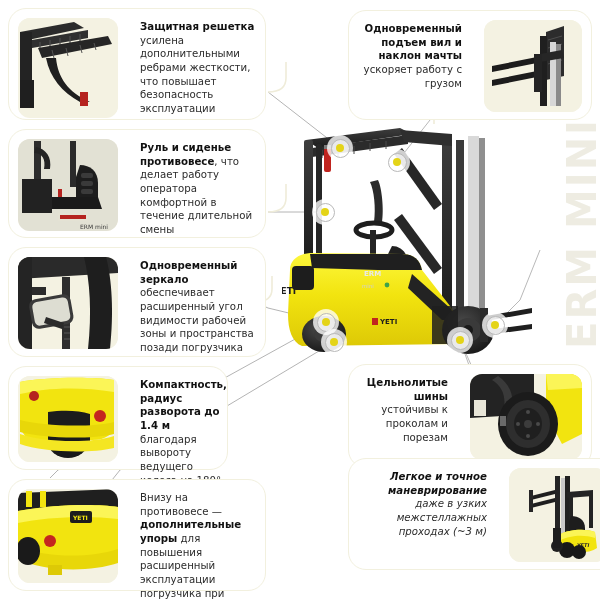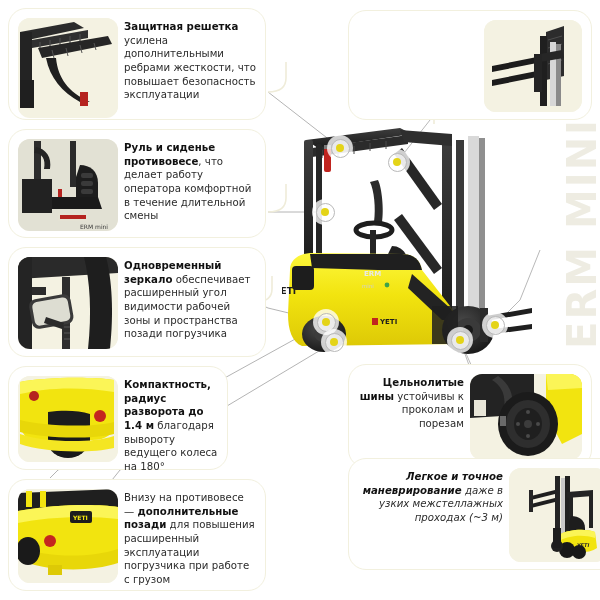--- a/index.html
+++ b/index.html
@@ -41,21 +41,21 @@
   
   .card{
     position:absolute;
     background:#ffffff;
     border:1.6px solid #f2f0de;
     border-radius:18px;
     box-sizing:border-box;
     display:flex;
     align-items:flex-start;
     padding:9px;
-    gap:6px;
+    gap:22px;
   }
   .card.right{flex-direction:row-reverse;}
   .thumb{
     flex:0 0 auto;
     background:#f4f2e2;
     border-radius:12px;
     overflow:hidden;
     position:relative;
   }
   .thumb svg{display:block;}
@@ -338,21 +338,21 @@
         <path d="M0,22 C30,16 76,14 100,18 L100,30 C70,26 28,28 0,34 Z" fill="#fbf557"></path>
         <rect x="52" y="22" width="22" height="12" rx="2" fill="#1d1d1d"></rect>
         <text x="55" y="31" font-family="DejaVu Sans, sans-serif" font-size="6" fill="#f2e40f" font-weight="700">YETI</text>
         <circle cx="32" cy="52" r="6" fill="#c4261f"></circle>
         <path d="M0,58 C26,68 70,70 100,60 L100,74 C70,84 24,82 0,70 Z" fill="#e8d709"></path>
         <ellipse cx="10" cy="62" rx="12" ry="14" fill="#1a1a1a"></ellipse>
         <path d="M30,76 L44,76 L44,86 L30,86 Z" fill="#ddc906"></path>
       </svg>
     </div>
     <div class="txt">
-      <span>Внизу на противовесе — </span><b>дополнительные позади</b><span> для повышения расширенный эксплуатации погрузчика при работе с грузом</span>
+      <span>Внизу на противовесе — </span><b>дополнительные упоры</b><span> для повышения расширенный эксплуатации погрузчика при работе с грузом</span>
     </div>
   </div>
 
   <div class="card right" style="left:348px;top:10px;width:244px;height:110px;">
     <div class="thumb" style="width:98px;height:92px;">
       <svg width="98" height="92" viewBox="0 0 98 92">
         <rect width="98" height="92" fill="#f4f2e2"></rect>
         <path d="M62,12 L80,6 L80,56 L62,60 Z" fill="#2c2c2c"></path>
         <g stroke="#4d4d4d" stroke-width="1">
           <path d="M64,20 L78,16"></path>
@@ -361,20 +361,23 @@
             <path d="M64,44 L78,40"></path>
         </g>
         <rect x="56" y="16" width="7" height="70" fill="#1f1f1f"></rect>
         <rect x="66" y="22" width="6" height="64" fill="#d7d7d7"></rect>
         <rect x="72" y="24" width="5" height="62" fill="#8a8a8a"></rect>
         <path d="M56,34 L78,30 L80,38 L56,42 Z" fill="#262626"></path>
         <path d="M8,46 L58,36 L58,42 L8,52 Z" fill="#1c1c1c"></path>
         <path d="M8,60 L58,50 L58,56 L8,66 Z" fill="#1c1c1c"></path>
         <rect x="50" y="34" width="8" height="38" fill="#242424"></rect>
       </svg>
+    </div>
+    <div class="txt">
+      <b>Одновременный подъем вил и наклон мачты</b><span> ускоряет работу с грузом</span>
     </div>
   </div>
 
   <div class="card right" style="left:348px;top:364px;width:244px;height:104px;">
     <div class="thumb" style="width:112px;height:86px;">
       <svg width="112" height="86" viewBox="0 0 112 86">
         <rect width="112" height="86" fill="#f4f2e2"></rect>
         <path d="M0,0 L64,0 L64,40 L0,44 Z" fill="#232323"></path>
         <path d="M28,2 C40,10 44,22 42,34 L34,34 C36,22 32,12 22,6 Z" fill="#3a3a3a"></path>
         <path d="M76,0 L112,0 L112,60 L92,70 L76,40 Z" fill="#f2e40f"></path>

